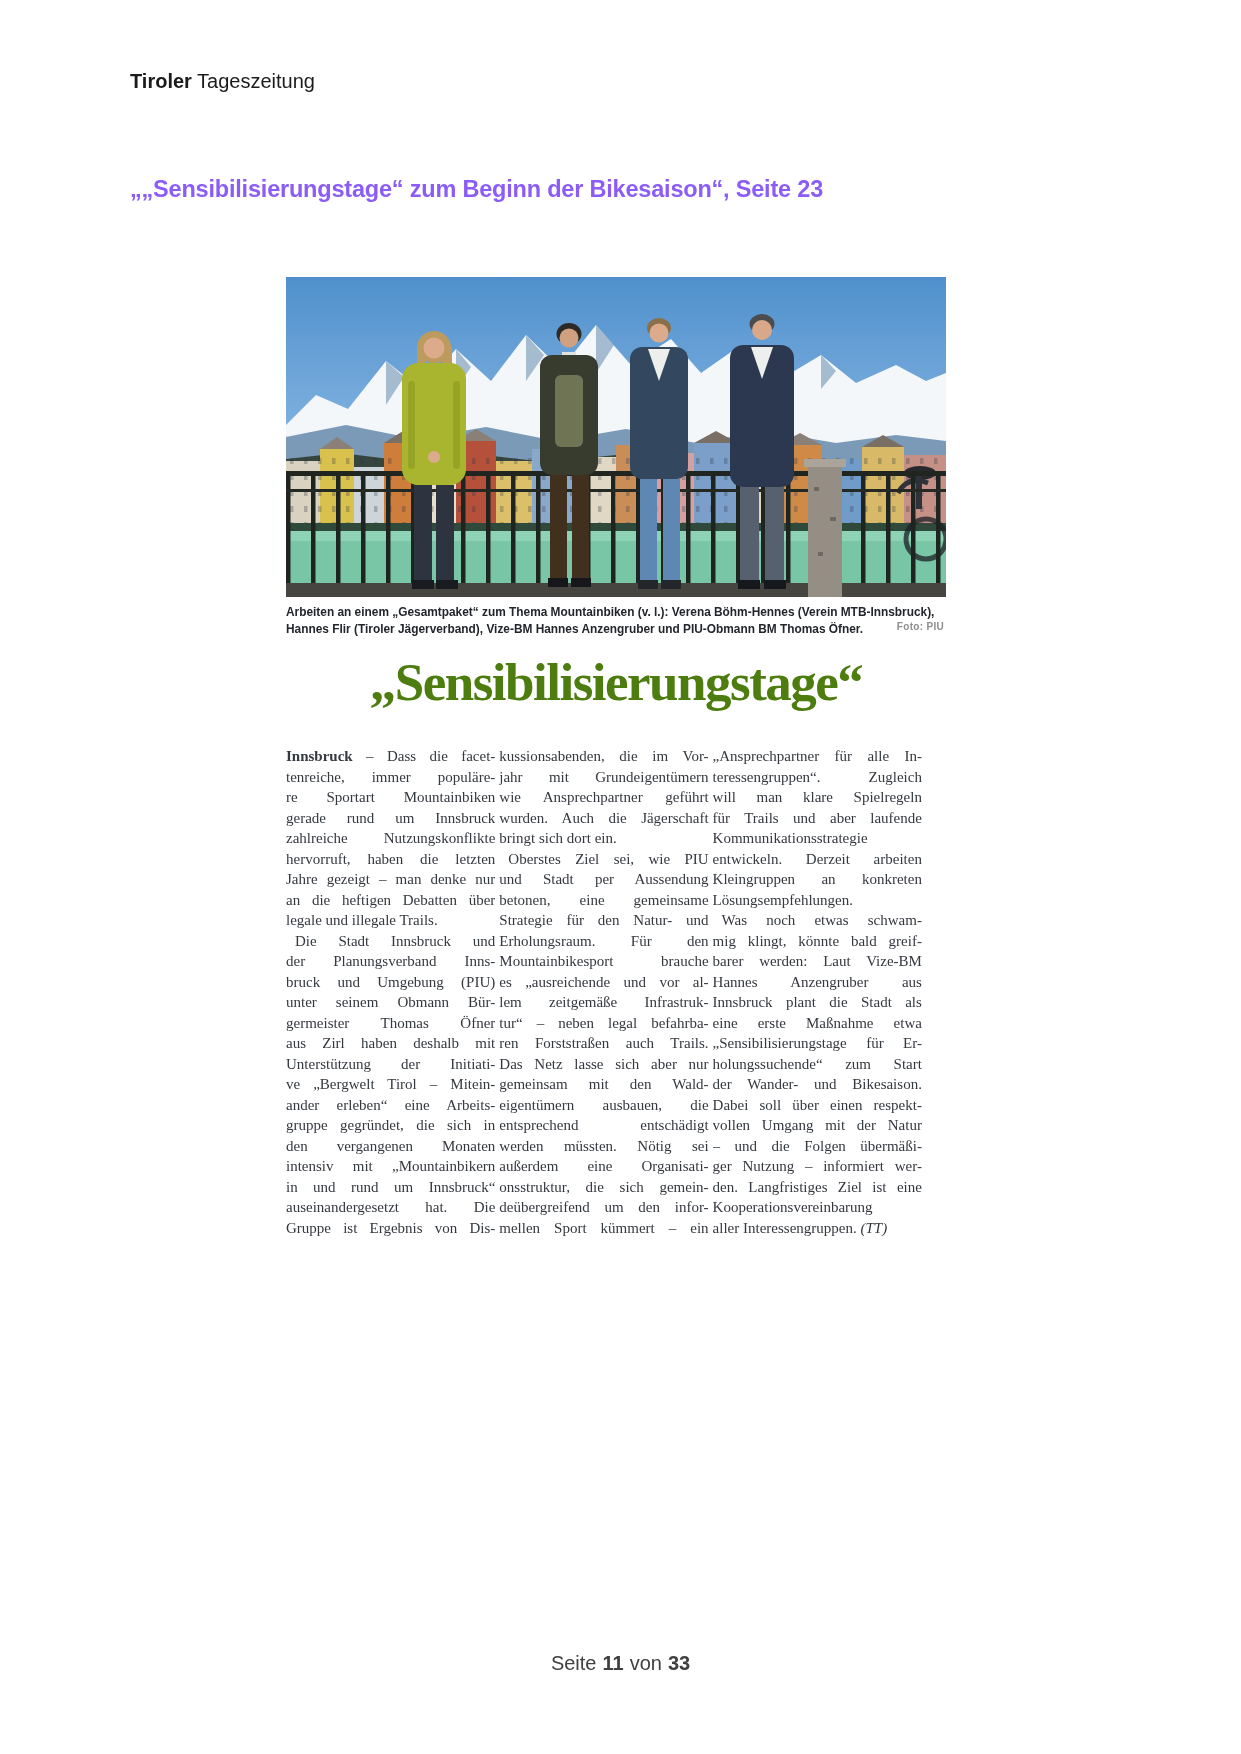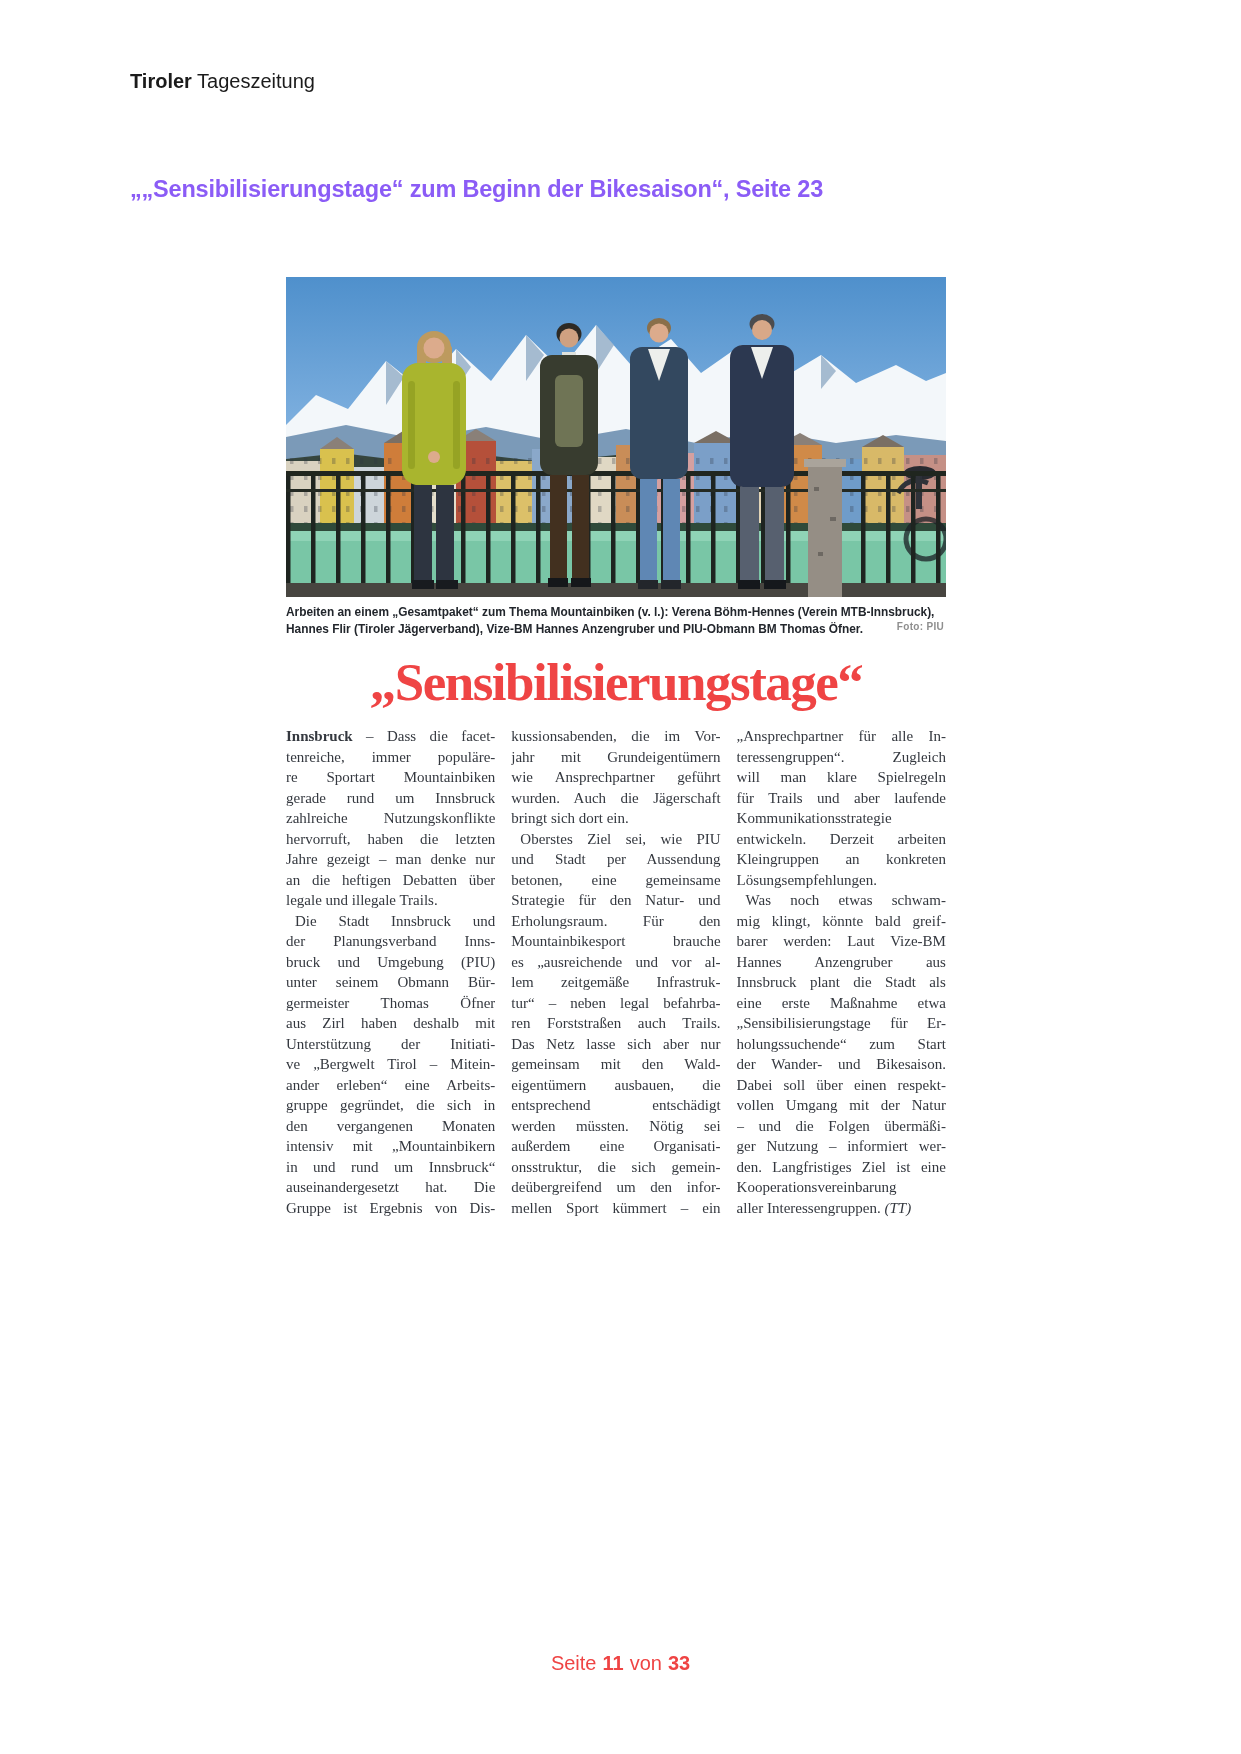--- a/index.html
+++ b/index.html
@@ -11,31 +11,31 @@
             color:#8b5cf6;letter-spacing:-0.2px;}
   .clipping{position:absolute;left:286px;top:277px;width:660px;}
   .photo{display:block;width:660px;height:320px;}
   .caption{margin-top:7px;position:relative;font-weight:700;font-size:12.5px;
            line-height:17px;color:#22262c;overflow:hidden;}
   .cap-l{display:inline-block;transform:scaleX(.95);transform-origin:0 50%;white-space:nowrap;}
   .cap-row{position:relative;}
   .credit{position:absolute;right:2px;bottom:3px;font-size:10px;font-weight:700;
           color:#8e8e8e;letter-spacing:.3px;}
   .headline{margin:16px 0 0;text-align:center;font-family:"Liberation Serif",serif;
-            font-weight:700;font-size:53px;line-height:56px;color:#ef4444;letter-spacing:-1.5px;}
-  .cols{margin-top:16px;display:flex;gap:16px;font-family:"Liberation Serif",serif;
+            font-weight:700;font-size:53px;line-height:56px;color:#4d7c0f;letter-spacing:-1.5px;}
+  .cols{margin-top:36px;display:flex;gap:4px;font-family:"Liberation Serif",serif;
         font-size:15px;line-height:20.5px;color:#34383f;}
   .col{width:209.3px;}
   .ln{text-align:justify;text-align-last:justify;height:20.5px;overflow:hidden;}
   .ln.e{text-align-last:left;}
   .ln.i{text-indent:9px;}
   .ln b{font-weight:700;}
   .ln i{font-style:italic;}
   .footer{position:absolute;left:0;top:1652px;width:1241px;text-align:center;
-          font-size:20px;color:#ef4444;}
+          font-size:20px;color:#404040;}
   .footer .fw{margin-right:6px;}
   .footer b{font-weight:700;}
 </style>
 </head>
 <body>
 
 <div class="page">
 
   <div class="brand"><span class="b">Tiroler</span><span> Tageszeitung</span></div>
 

